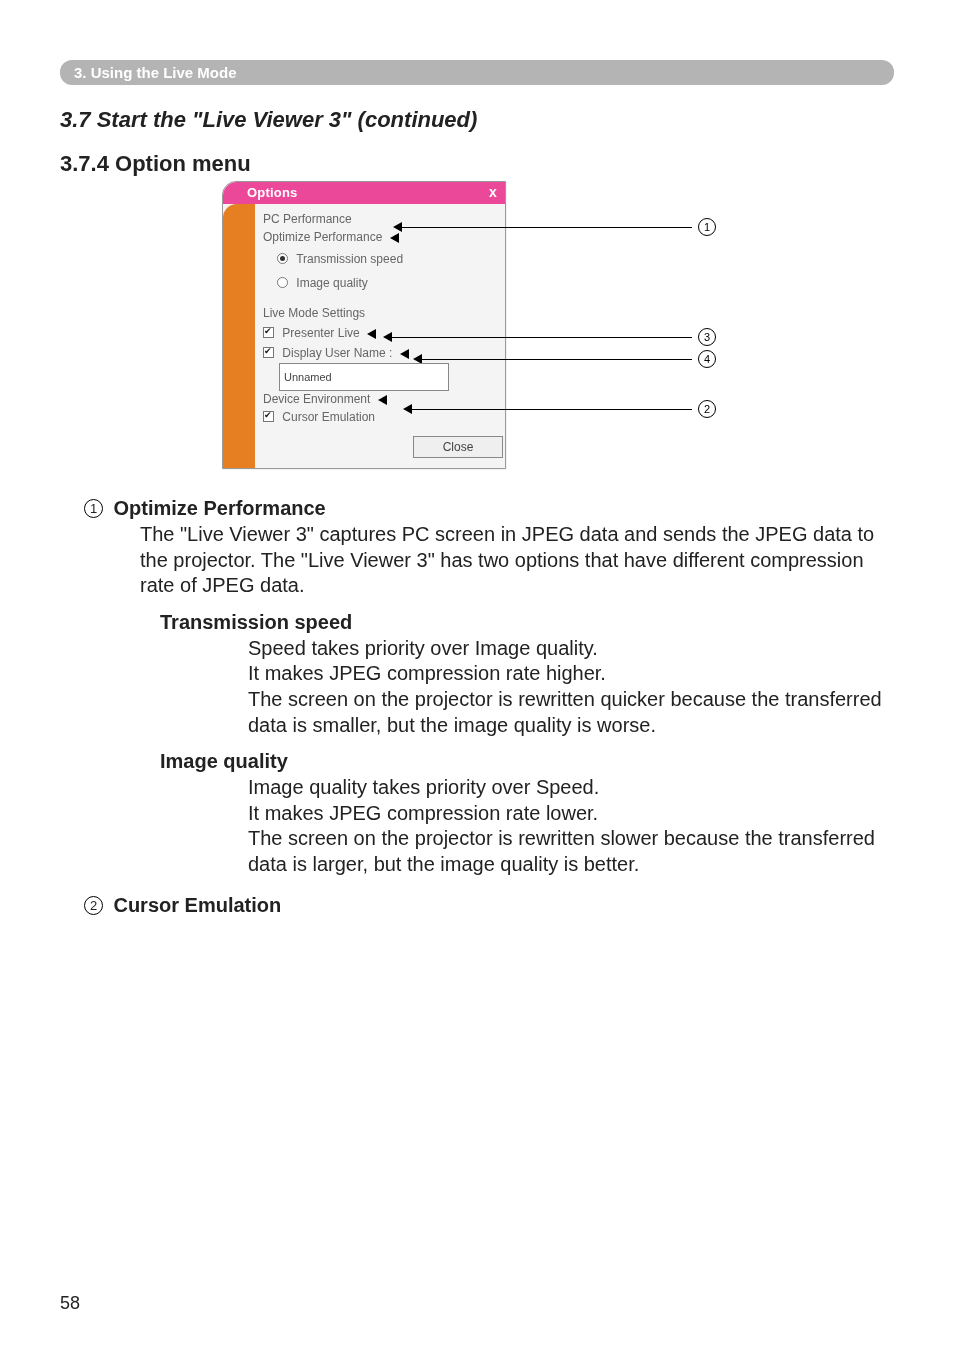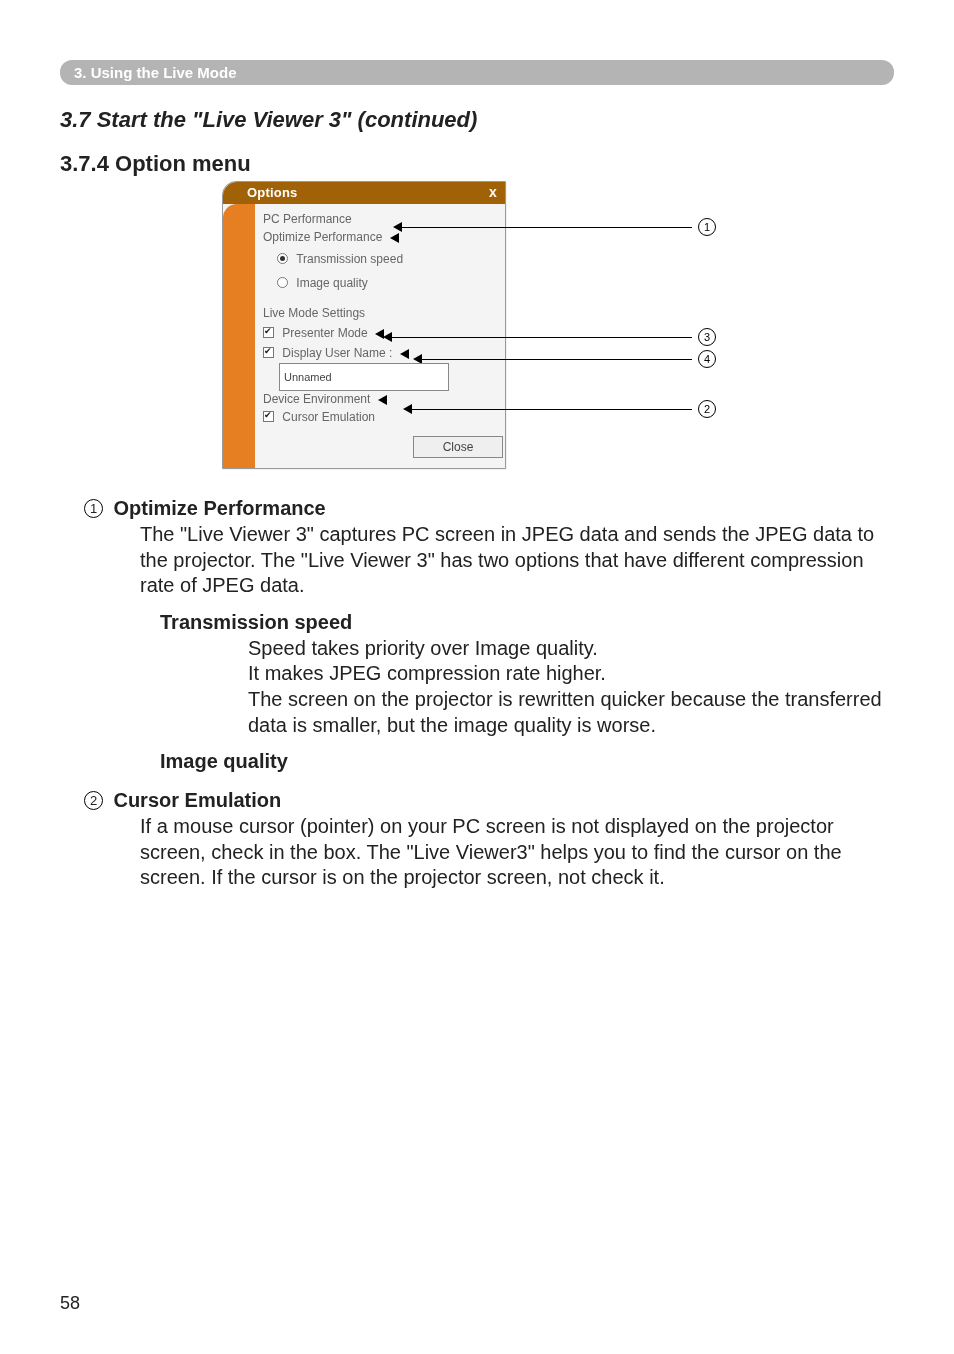--- a/index.html
+++ b/index.html
@@ -41,21 +41,21 @@
     width: 284px;
     border: 1px solid #999;
     border-top-left-radius: 14px;
     background: #f4f4f4;
     font-family: Tahoma, Arial, sans-serif;
     font-size: 12px;
     color: #555;
     box-shadow: 1px 1px 0 rgba(0,0,0,0.05);
   }
   .titlebar {
-    background: #a16207;
+    background: #ec4899;
     color: #fff;
     font-weight: bold;
     padding: 3px 10px 4px 24px;
     position: relative;
     border-top-left-radius: 14px;
     font-size: 13px;
     letter-spacing: 0.2px;
   }
   .titlebar .close-x {
     position: absolute;
@@ -154,21 +154,21 @@
               <span>Transmission speed</span>
             </div>
             <div class="opt-line indent1" style="margin-top:10px;">
               <span class="radio"></span>
               <span>Image quality</span>
             </div>
 
             <div class="grp-label" style="margin-top:16px;">Live Mode Settings</div>
             <div class="opt-line" style="margin-top:6px;">
               <span class="chk checked"></span>
-              <span>Presenter Mode</span>
+              <span>Presenter Live</span>
               <span class="arrow-left" style="margin-left:4px;"></span>
             </div>
             <div class="opt-line" style="margin-top:6px;">
               <span class="chk checked"></span>
               <span>Display User Name :</span>
               <span class="arrow-left" style="margin-left:4px;"></span>
             </div>
             <input class="textfield" value="Unnamed" style="">
             <div class="opt-line" style="margin-top:1px;">
               <span>Device Environment</span>
@@ -204,22 +204,24 @@
 
   <div class="desc-block" style="margin-left:24px;">
     <span class="num-circle">1</span>
     <span class="desc-title">Optimize Performance</span>
     <div class="desc-body">The "Live Viewer 3" captures PC screen in JPEG data and sends the JPEG data to the projector. The "Live Viewer 3" has two options that have different compression rate of JPEG data.</div>
     <div class="subhead">Transmission speed</div>
     <div class="subbody" style="white-space: pre-line;">Speed takes priority over Image quality.
 It makes JPEG compression rate higher.
 The screen on the projector is rewritten quicker because the transferred data is smaller, but the image quality is worse.</div>
     <div class="subhead">Image quality</div>
+    <div class="subbody" style="white-space: pre-line;">Image quality takes priority over Speed.
+It makes JPEG compression rate lower.
+The screen on the projector is rewritten slower because the transferred data is larger, but the image quality is better.</div>
   </div>
 
   <div class="desc-block" style="margin-left:24px; margin-top:16px;">
     <span class="num-circle">2</span>
     <span class="desc-title">Cursor Emulation</span>
-    <div class="desc-body">If a mouse cursor (pointer) on your PC screen is not displayed on the projector screen, check in the box. The "Live Viewer3" helps you to find the cursor on the screen.  If the cursor is on the projector screen, not check it.</div>
   </div>
 
   <div class="page-number">58</div>
 </div>
 
 </body></html>

